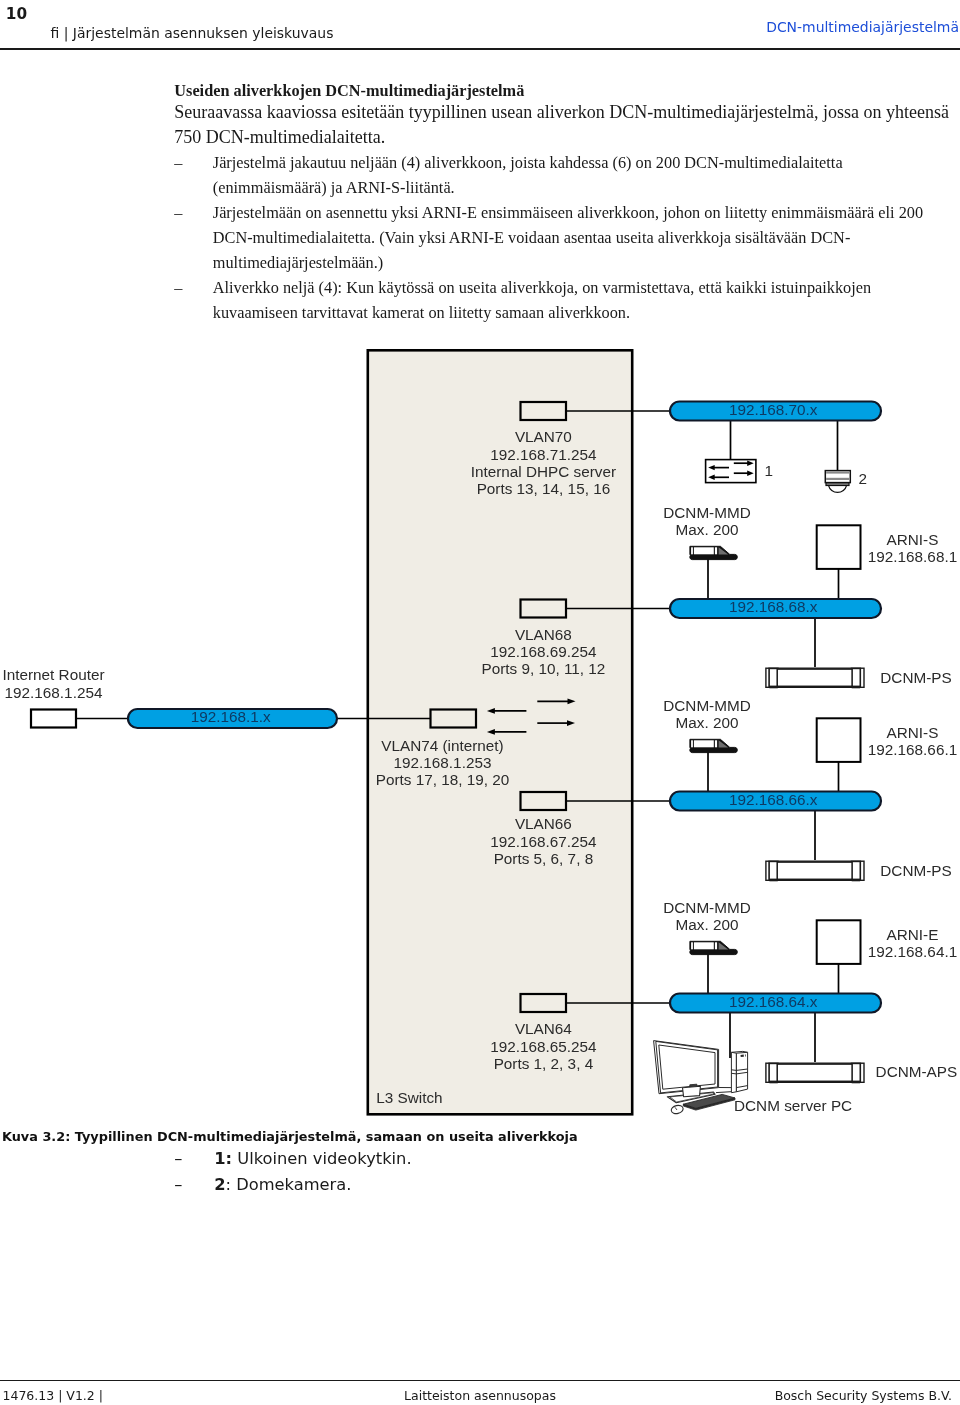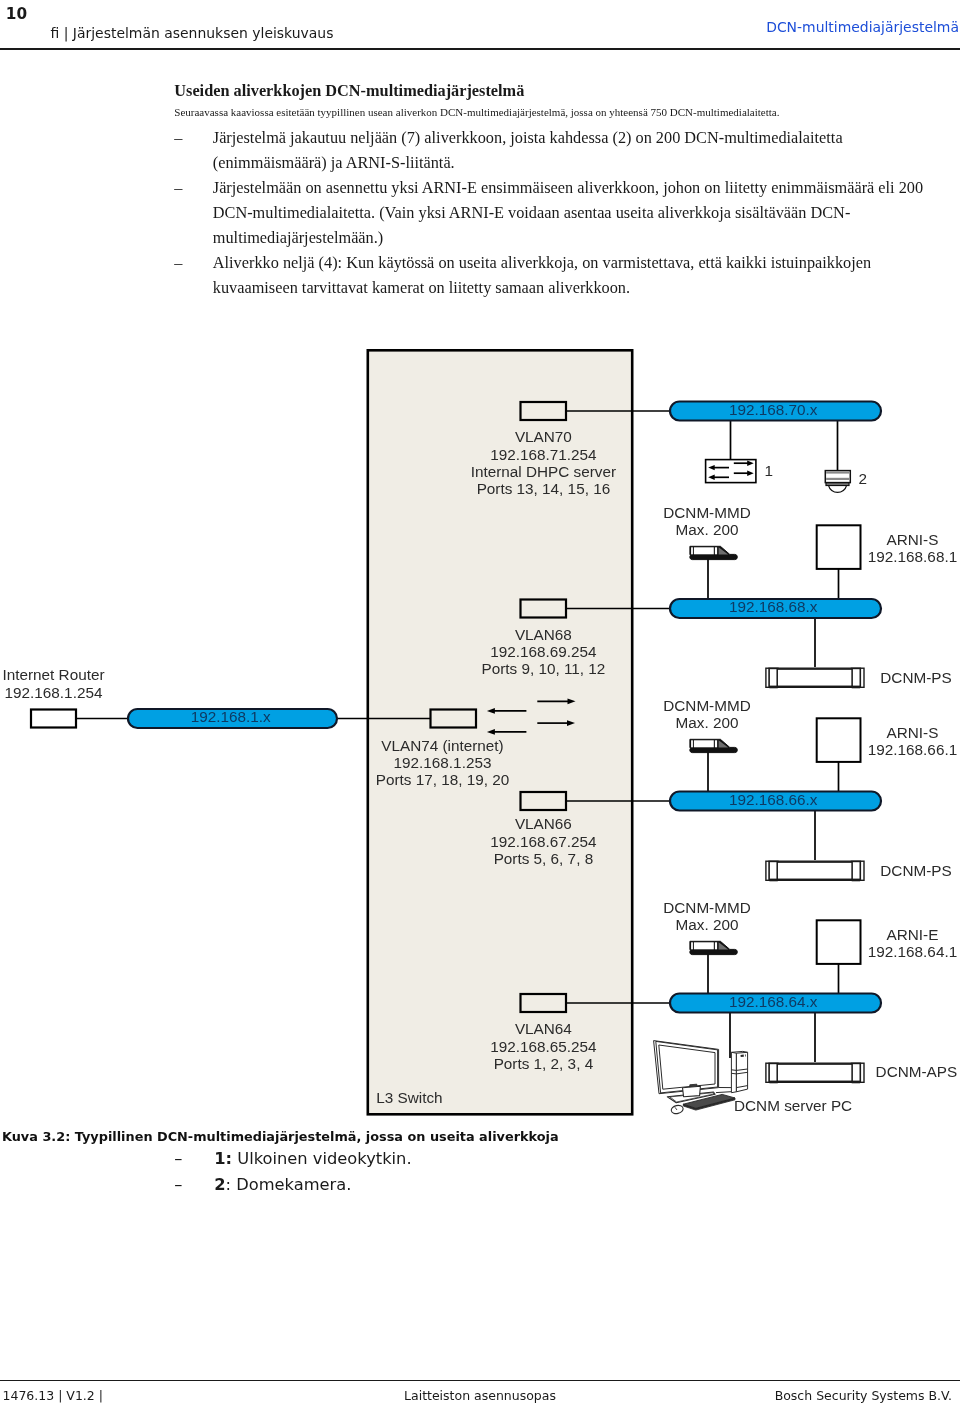--- a/index.html
+++ b/index.html
@@ -14,21 +14,21 @@
   .hdr-rule{position:absolute;left:0;top:48px;width:960px;height:1.6px;background:#1a1a1a;}
   
   .ftr-rule{position:absolute;left:0;top:1379.5px;width:960px;height:1.6px;background:#1a1a1a;}
   .ftr{position:absolute;left:0;top:1387px;width:960px;height:20px;font-size:12.5px;font-family:"DejaVu Sans",sans-serif;line-height:18px;}
   .ftr-l{position:absolute;left:2.5px;top:0;}
   .ftr-c{position:absolute;left:0;top:0;width:960px;text-align:center;}
   .ftr-r{position:absolute;right:8px;top:0;margin-left:20px;}
   
   .bodytext{position:absolute;left:174.3px;top:70px;width:780px;font-family:Liberation Serif, serif;margin-top:8px;}
   .btitle{font-size:16.3px;font-weight:bold;line-height:21.7px;padding-top:2.3px;margin-bottom:-2.3px;}
-  .bpara{font-size:11px;line-height:25px;width:780px;}
+  .bpara{font-size:18px;line-height:25px;width:780px;}
   ul.blist{list-style:none;margin:0;padding:0;}
   ul.blist li{position:relative;padding-left:38.5px;font-size:16.3px;line-height:25px;width:742px;}
   ul.blist li .dash{position:absolute;left:0;top:0;}
   
   .cap{position:absolute;left:2px;top:1128px;width:948px;font-family:"DejaVu Sans",sans-serif;}
   .cap-title{font-size:12.85px;font-weight:bold;line-height:18px;color:#111;}
   .cap-list{list-style:none;margin:0;padding:0;}
   .cap-list li{position:relative;padding-left:212.2px;font-size:16.3px;line-height:25.5px;}
   .cap-list li .dash{position:absolute;left:172.3px;top:0;}
   .cap-list li b{font-weight:bold;}
@@ -48,21 +48,21 @@
     <div class="hdr-pg">10</div>
     <div class="hdr-left">fi | Järjestelmän asennuksen yleiskuvaus</div>
     <div class="hdr-right">DCN-multimediajärjestelmä</div>
   </div>
   <div class="hdr-rule"></div>
 
   <div class="bodytext">
     <div class="btitle">Useiden aliverkkojen DCN-multimediajärjestelmä</div>
     <div class="bpara">Seuraavassa kaaviossa esitetään tyypillinen usean aliverkon DCN-multimediajärjestelmä, jossa on yhteensä 750 DCN-multimedialaitetta.</div>
     <ul class="blist">
-      <li><span class="dash">–</span><span>Järjestelmä jakautuu neljään (7) aliverkkoon, joista kahdessa (2) on 200 DCN-multimedialaitetta (enimmäismäärä) ja ARNI-S-liitäntä.</span></li>
+      <li><span class="dash">–</span><span>Järjestelmä jakautuu neljään (4) aliverkkoon, joista kahdessa (6) on 200 DCN-multimedialaitetta (enimmäismäärä) ja ARNI-S-liitäntä.</span></li>
       <li><span class="dash">–</span><span>Järjestelmään on asennettu yksi ARNI-E ensimmäiseen aliverkkoon, johon on liitetty enimmäismäärä eli 200 DCN-multimedialaitetta. (Vain yksi ARNI-E voidaan asentaa useita aliverkkoja sisältävään DCN-multimediajärjestelmään.)</span></li>
       <li><span class="dash">–</span><span>Aliverkko neljä (4): Kun käytössä on useita aliverkkoja, on varmistettava, että kaikki istuinpaikkojen kuvaamiseen tarvittavat kamerat on liitetty samaan aliverkkoon.</span></li>
     </ul>
   </div>
 
   <div class="diagram">
 <svg class="dg" width="960" height="1405" viewBox="0 0 960 1405" xmlns="http://www.w3.org/2000/svg">
   <defs>
     <g id="icon-mmd">
 
@@ -224,21 +224,21 @@
     <text x="734" y="1111.4">DCNM server PC</text>
     <text x="376.3" y="1103.2">L3 Switch</text>
     <text x="764.6" y="475.9">1</text>
     <text x="858.4" y="483.8">2</text>
   </g>
 </svg>
 
   </div>
 
   <div class="cap">
-    <div class="cap-title">Kuva 3.2: Tyypillinen DCN-multimediajärjestelmä, jossa on useita aliverkkoja</div>
+    <div class="cap-title">Kuva 3.2: Tyypillinen DCN-multimediajärjestelmä, samaan on useita aliverkkoja</div>
     <ul class="cap-list">
       <li><span class="dash">–</span><b>1:</b><span></span> <span>Ulkoinen videokytkin.</span></li>
       <li><span class="dash">–</span><b>2</b><span>:</span> <span>Domekamera.</span></li>
     </ul>
   </div>
 
   <div class="ftr-rule"></div>
   <div class="ftr">
     <div class="ftr-l">1476.13 | V1.2 |</div>
     <div class="ftr-c">Laitteiston asennusopas</div>

